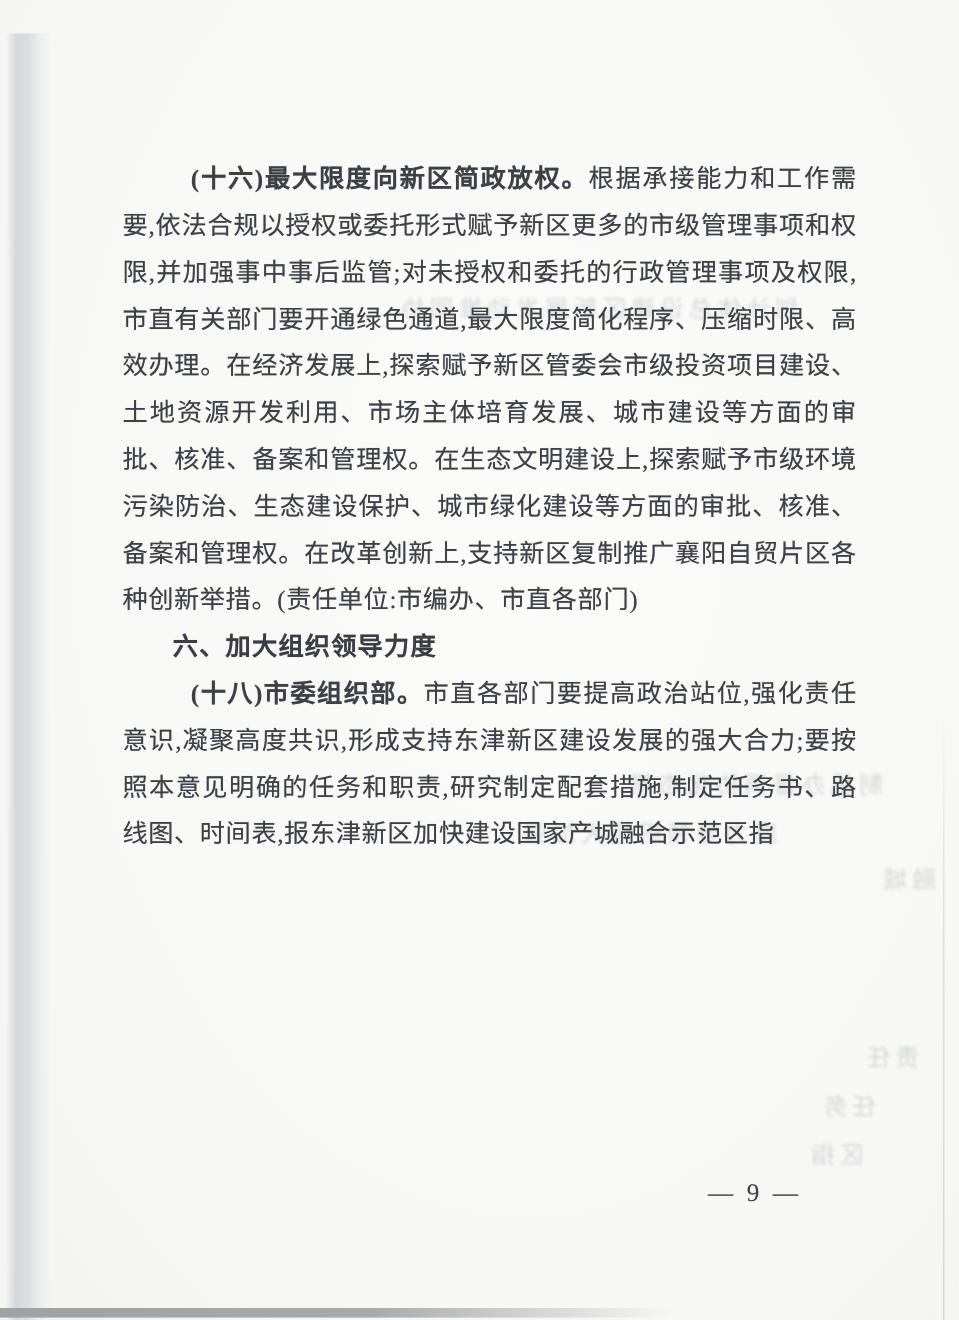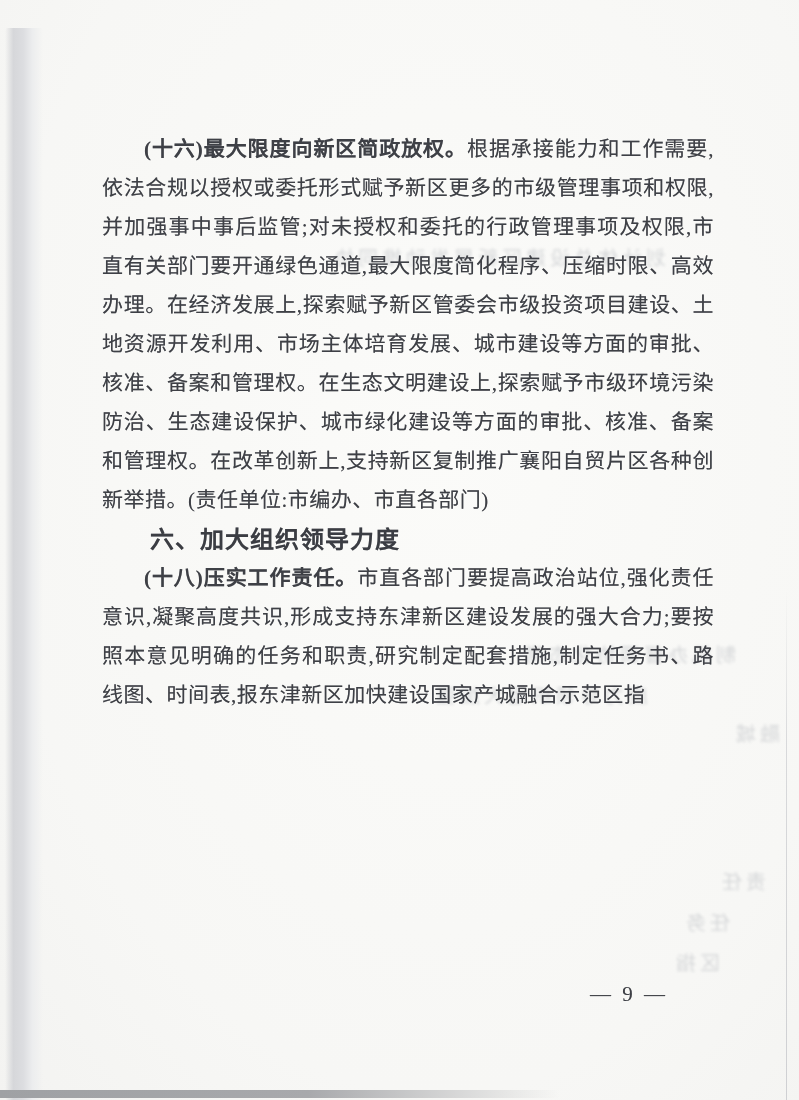--- a/index.html
+++ b/index.html
@@ -33,25 +33,25 @@
   
   .doc-body {
     position: absolute; left: 102px; top: 130px; width: 612px;
     font-size: 21px; line-height: 39px; color: #3e4046;
     text-align: justify; text-justify: inter-ideograph;
     letter-spacing: 0.5px;
     text-shadow: 0 0 0.6px rgba(62,64,70,0.45);
   }
   .doc-body p { margin: 0; text-indent: 2em; }
   .doc-body p.no-indent { text-indent: 0; }
-  .lead { font-weight: bold; }
+  .lead { font-weight: bold; margin-left: 15px; }
   .section-heading {
     margin: 0; text-indent: 2em; font-weight: bold;
     font-family: "Liberation Sans", "DejaVu Sans", sans-serif;
-    font-size: 24px; line-height: 39px; color: #3b3d43;
+    font-size: 21px; line-height: 39px; color: #3b3d43;
     letter-spacing: 1px;
   }
   .page-number {
     position: absolute; left: 590px; top: 982px;
     font-size: 21px; letter-spacing: 3px; color: #3e4046;
     text-shadow: 0 0 0.6px rgba(62,64,70,0.4);
     white-space: nowrap;
   }
   
   .ghost {
@@ -80,19 +80,19 @@
   <span class="ghost" style="left:672px; top:951px;">区指</span>
 
   <div class="doc-body">
 
 
     <p><span class="lead">(十六)最大限度向新区简政放权。</span><span>根据承接能力和工作需要,依法合规以授权或委托形式赋予新区更多的市级管理事项和权限,并加强事中事后监管;对未授权和委托的行政管理事项及权限,市直有关部门要开通绿色通道,最大限度简化程序、压缩时限、高效办理。在经济发展上,探索赋予新区管委会市级投资项目建设、土地资源开发利用、市场主体培育发展、城市建设等方面的审批、核准、备案和管理权。在生态文明建设上,探索赋予市级环境污染防治、生态建设保护、城市绿化建设等方面的审批、核准、备案和管理权。在改革创新上,支持新区复制推广襄阳自贸片区各种创新举措。(责任单位:市编办、市直各部门)</span></p>
 
     <p class="section-heading">六、加大组织领导力度</p>
 
 
-    <p><span class="lead">(十八)压实工作责任。</span><span>市直各部门要提高政治站位,强化责任意识,凝聚高度共识,形成支持东津新区建设发展的强大合力;要按照本意见明确的任务和职责,研究制定配套措施,制定任务书、路线图、时间表,报东津新区加快建设国家产城融合示范区指</span></p>
+    <p><span class="lead">(十八)市委组织部。</span><span>市直各部门要提高政治站位,强化责任意识,凝聚高度共识,形成支持东津新区建设发展的强大合力;要按照本意见明确的任务和职责,研究制定配套措施,制定任务书、路线图、时间表,报东津新区加快建设国家产城融合示范区指</span></p>
 
   </div>
 
   <div class="page-number">— 9 —</div>
 
 </div>
 
 </body></html>

